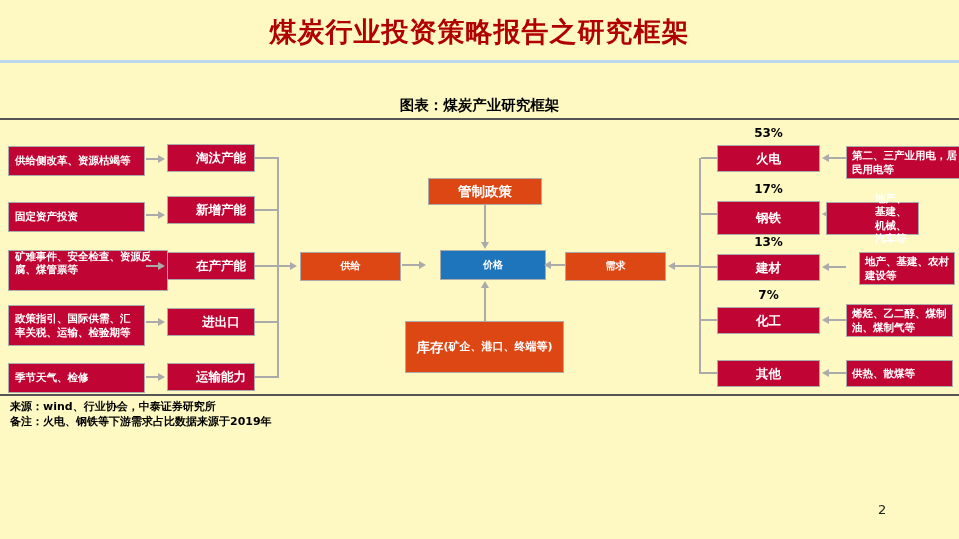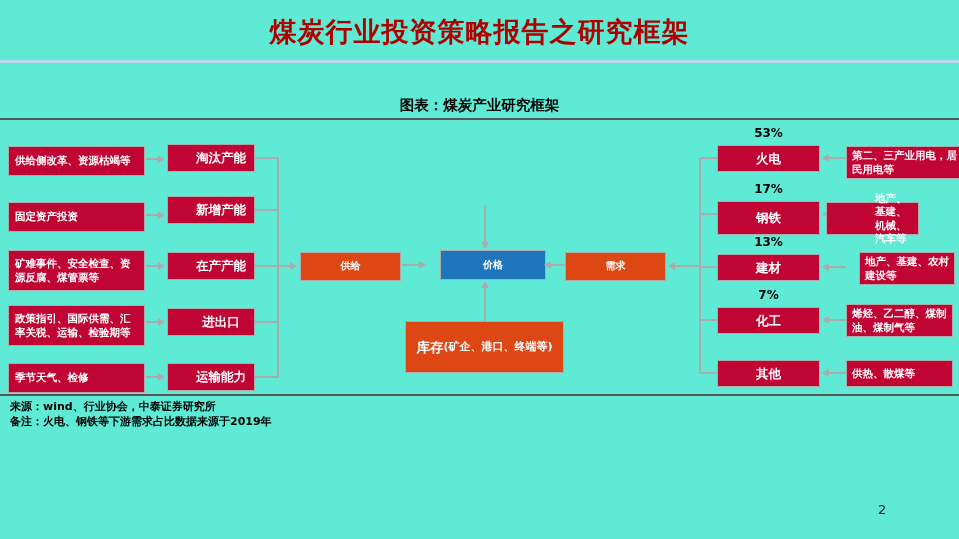--- a/index.html
+++ b/index.html
@@ -1,17 +1,17 @@
 <!DOCTYPE html>
 <html><head>
 <meta charset="utf-8">
 <style>
   html,body{margin:0;padding:0;background:#fff;}
   .slide{
-    position:relative;width:959px;height:539px;background:#5eead4;overflow:hidden;
+    position:relative;width:959px;height:539px;background:#fef9c3;overflow:hidden;
     font-family:"DejaVu Sans","Liberation Sans",sans-serif;
   }
   .title{
     position:absolute;left:0;top:14px;width:100%;text-align:center;
     font-family:"DejaVu Serif","Liberation Serif",serif;
     font-size:27px;font-weight:bold;color:#b00000;letter-spacing:1px;
   }
   .title-rule{position:absolute;left:0;top:60px;width:959px;height:3px;background:#bdd7ee;}
   .caption{
     position:absolute;left:0;top:96px;width:100%;text-align:center;
@@ -58,21 +58,21 @@
   <div class="caption">图表：煤炭产业研究框架</div>
   <div class="rule top"></div>
   <div class="rule bottom"></div>
 
   <div class="box crimson factor" style="left:8px;top:146px;width:137px;height:27px;">
       <span>供给侧改革、资源枯竭等</span>
     </div>
   <div class="box crimson factor" style="left:8px;top:202px;width:137px;height:27px;">
       <span>固定资产投资</span>
     </div>
-  <div class="box crimson factor" style="left:8px;top:250px;width:137px;height:41px;">
+  <div class="box crimson factor" style="left:8px;top:250px;width:160px;height:41px;align-items:flex-end;">
       <span>矿难事件、安全检查、资源反腐、煤管票等</span>
     </div>
   <div class="box crimson factor" style="left:8px;top:305px;width:137px;height:41px;">
       <span>政策指引、国际供需、汇率关税、运输、检验期等</span>
     </div>
   <div class="box crimson factor" style="left:8px;top:363px;width:137px;height:27px;">
       <span>季节天气、检修</span>
     </div>
 
   <div class="hline" style="left:146px;top:158px;width:13px;"></div>
@@ -104,20 +104,23 @@
 
   <div class="hline" style="left:255px;top:157px;width:22px;"></div>
   <div class="hline" style="left:255px;top:209px;width:22px;"></div>
   <div class="hline" style="left:255px;top:265px;width:22px;"></div>
   <div class="hline" style="left:255px;top:321px;width:22px;"></div>
   <div class="hline" style="left:255px;top:376px;width:22px;"></div>
   <div class="vline" style="left:277px;top:157px;height:221px;"></div>
   <div class="hline" style="left:277px;top:265px;width:13px;"></div>
     <div class="tri tri-r" style="left:290px;top:261.5px;"></div>
 
+  <div class="box orange policy" style="left:428px;top:178px;width:114px;height:27px;">
+      <span>管制政策</span>
+    </div>
   <div class="box orange core" style="left:300px;top:252px;width:101px;height:29px;">
       <span>供给</span>
     </div>
   <div class="box blue-box core" style="left:440px;top:250px;width:106px;height:30px;">
       <span>价格</span>
     </div>
   <div class="box orange core" style="left:565px;top:252px;width:101px;height:29px;">
       <span>需求</span>
     </div>
   <div class="box orange inv" style="left:405px;top:321px;width:159px;height:52px;">

